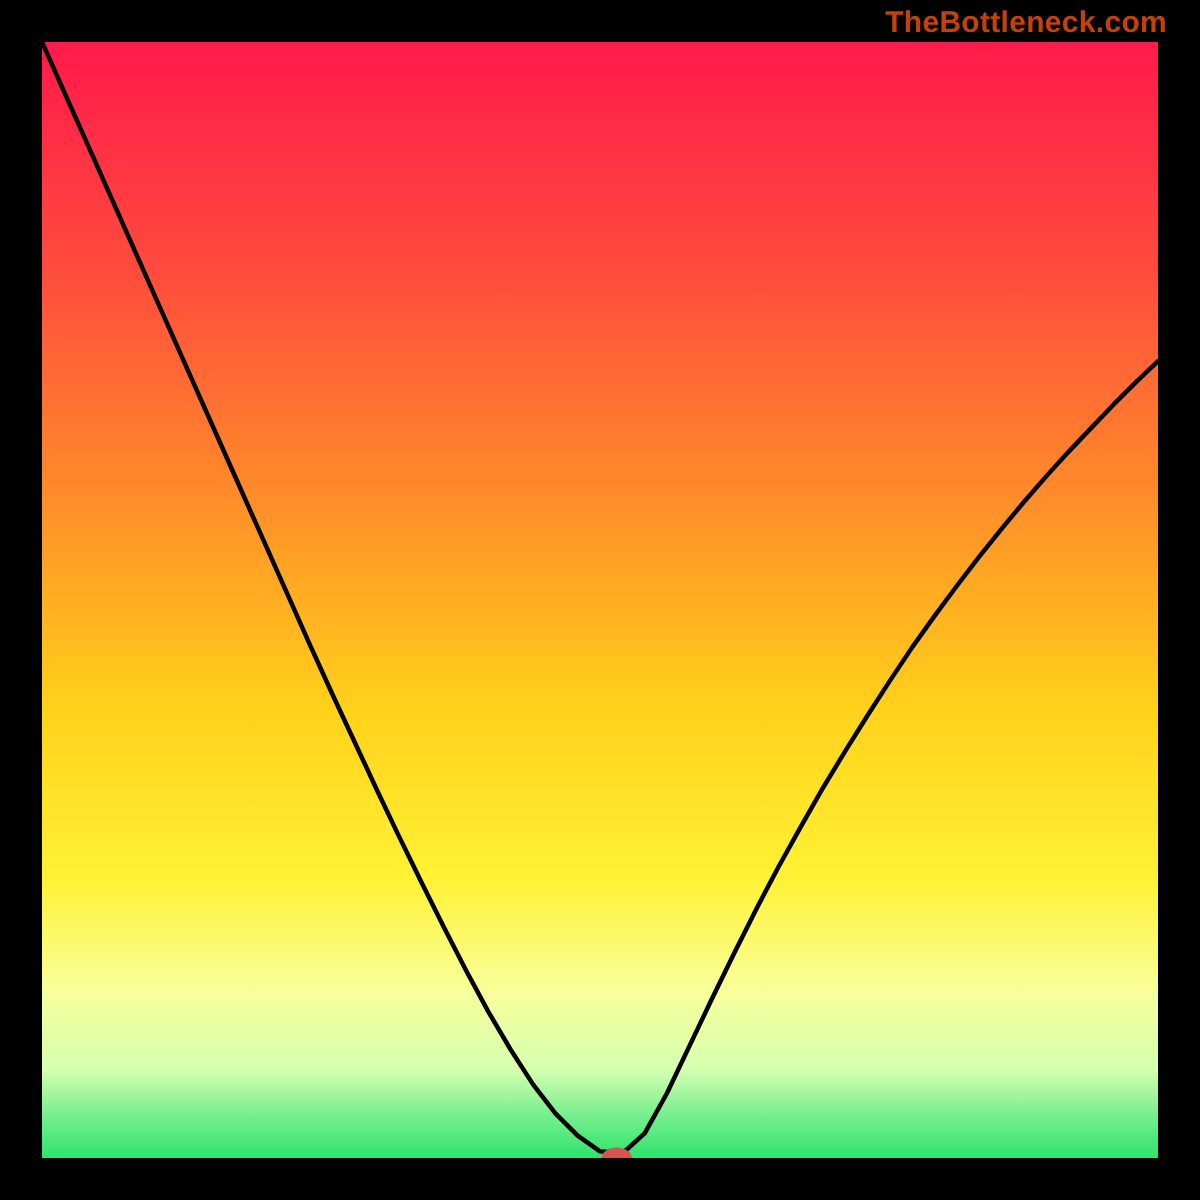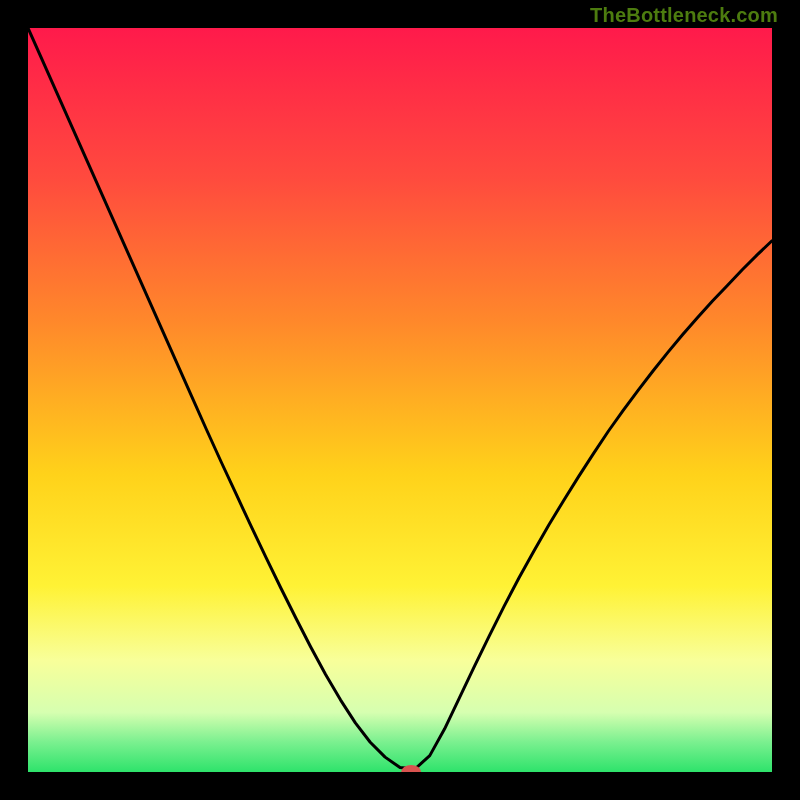--- a/index.html
+++ b/index.html
@@ -14,21 +14,21 @@
   .frame {
     position: relative;
     width: 800px;
     height: 800px;
     background: #000;
   }
   .watermark {
     position: absolute;
     top: 4px;
     right: 22px;
-    color: #4d7c0f;
+    color: #c2410c;
     font-size: 20px;
     font-weight: 600;
     letter-spacing: 0.2px;
     z-index: 10;
   }
   .plot-wrap {
     position: absolute;
     left: 28px;
     top: 28px;
     width: 744px;

